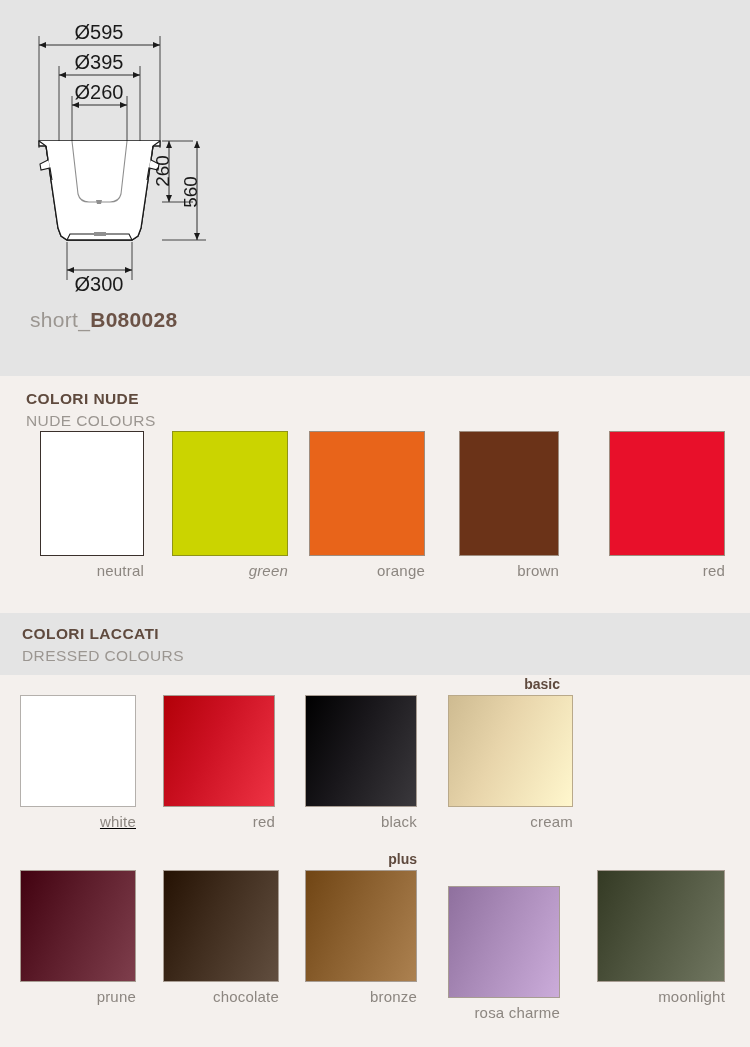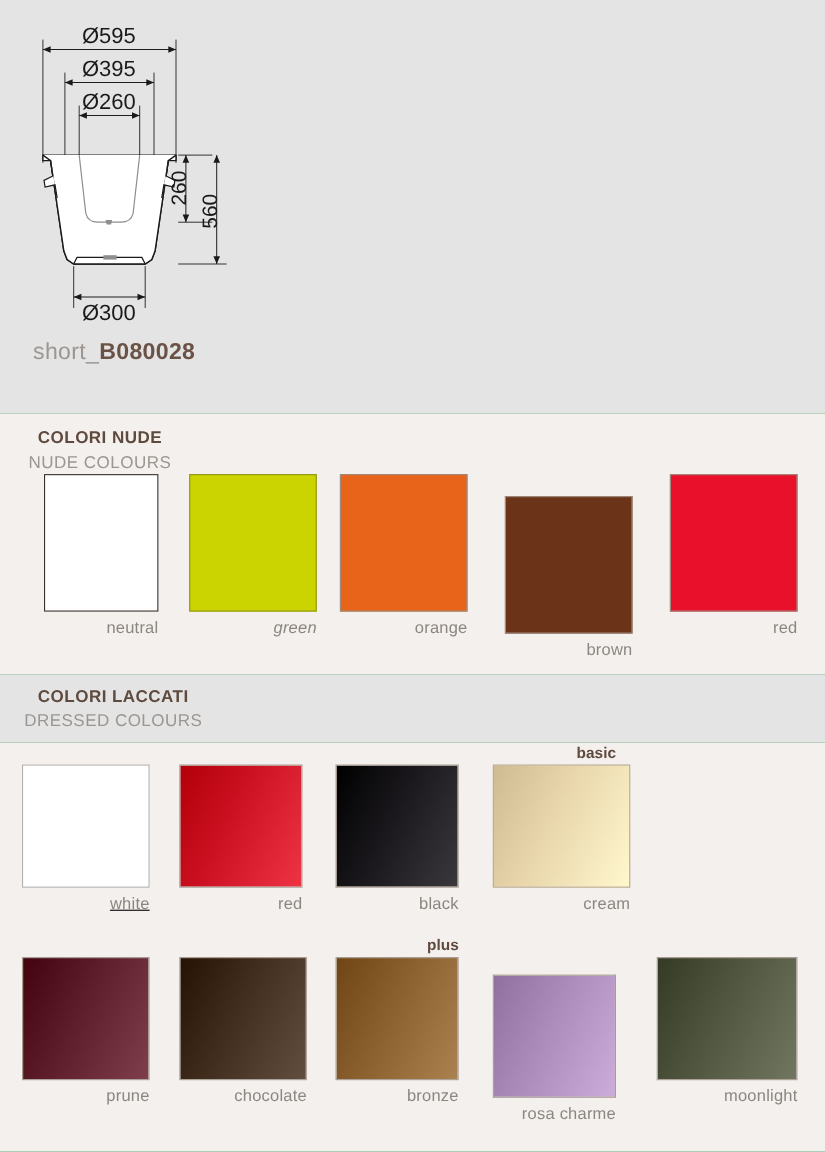--- a/index.html
+++ b/index.html
@@ -8,21 +8,21 @@
     background: #ffffff;
   }
   body {
     font-family: "Liberation Sans", sans-serif;
   }
   #page {
     position: relative;
     width: 750px;
     height: 1047px;
     overflow: hidden;
-    background: #15803d;
+    background: #0f172a;
   }
 
   
   .drawing-section {
     position: absolute;
     left: 0; top: 0;
     width: 750px;
     height: 376px;
     background: #e4e4e4;
   }
@@ -76,21 +76,20 @@
   .sec-title {
     position: absolute;
     white-space: nowrap;
   }
   .sec-title .t-it {
     display: block;
     font-size: 15.5px;
     font-weight: 700;
     color: #5f4a3e;
     letter-spacing: 0.4px;
-    text-align: center;
   }
   .sec-title .t-en {
     display: block;
     font-size: 15.5px;
     font-weight: 400;
     color: #9b9691;
     letter-spacing: 0.4px;
     margin-top: 4px;
   }
 
@@ -223,21 +222,21 @@
           <div class="swatch-label">neutral</div>
         </div>
         <div class="swatch-cell" style="left: 172px; width: 116px; font-style: italic;">
           <div class="swatch-box" style="height: 125px; background: rgb(203, 212, 0); border: 1px solid rgb(143, 148, 24);"></div>
           <div class="swatch-label">green</div>
         </div>
         <div class="swatch-cell" style="left: 309px; width: 116px;">
           <div class="swatch-box" style="height: 125px; background: rgb(232, 100, 26); border: 1px solid rgb(158, 140, 126);"></div>
           <div class="swatch-label">orange</div>
         </div>
-        <div class="swatch-cell" style="left: 459px; width: 116px; margin-top: 20px;">
+        <div class="swatch-cell" style="left: 459px; width: 100px;">
           <div class="swatch-box" style="height: 125px; background: rgb(107, 51, 24); border: 1px solid rgb(158, 140, 126);"></div>
           <div class="swatch-label">brown</div>
         </div>
         <div class="swatch-cell" style="left: 609px; width: 116px;">
           <div class="swatch-box" style="height: 125px; background: rgb(232, 16, 42); border: 1px solid rgb(158, 140, 126);"></div>
           <div class="swatch-label">red</div>
         </div>
       </div>
   </div>
 

